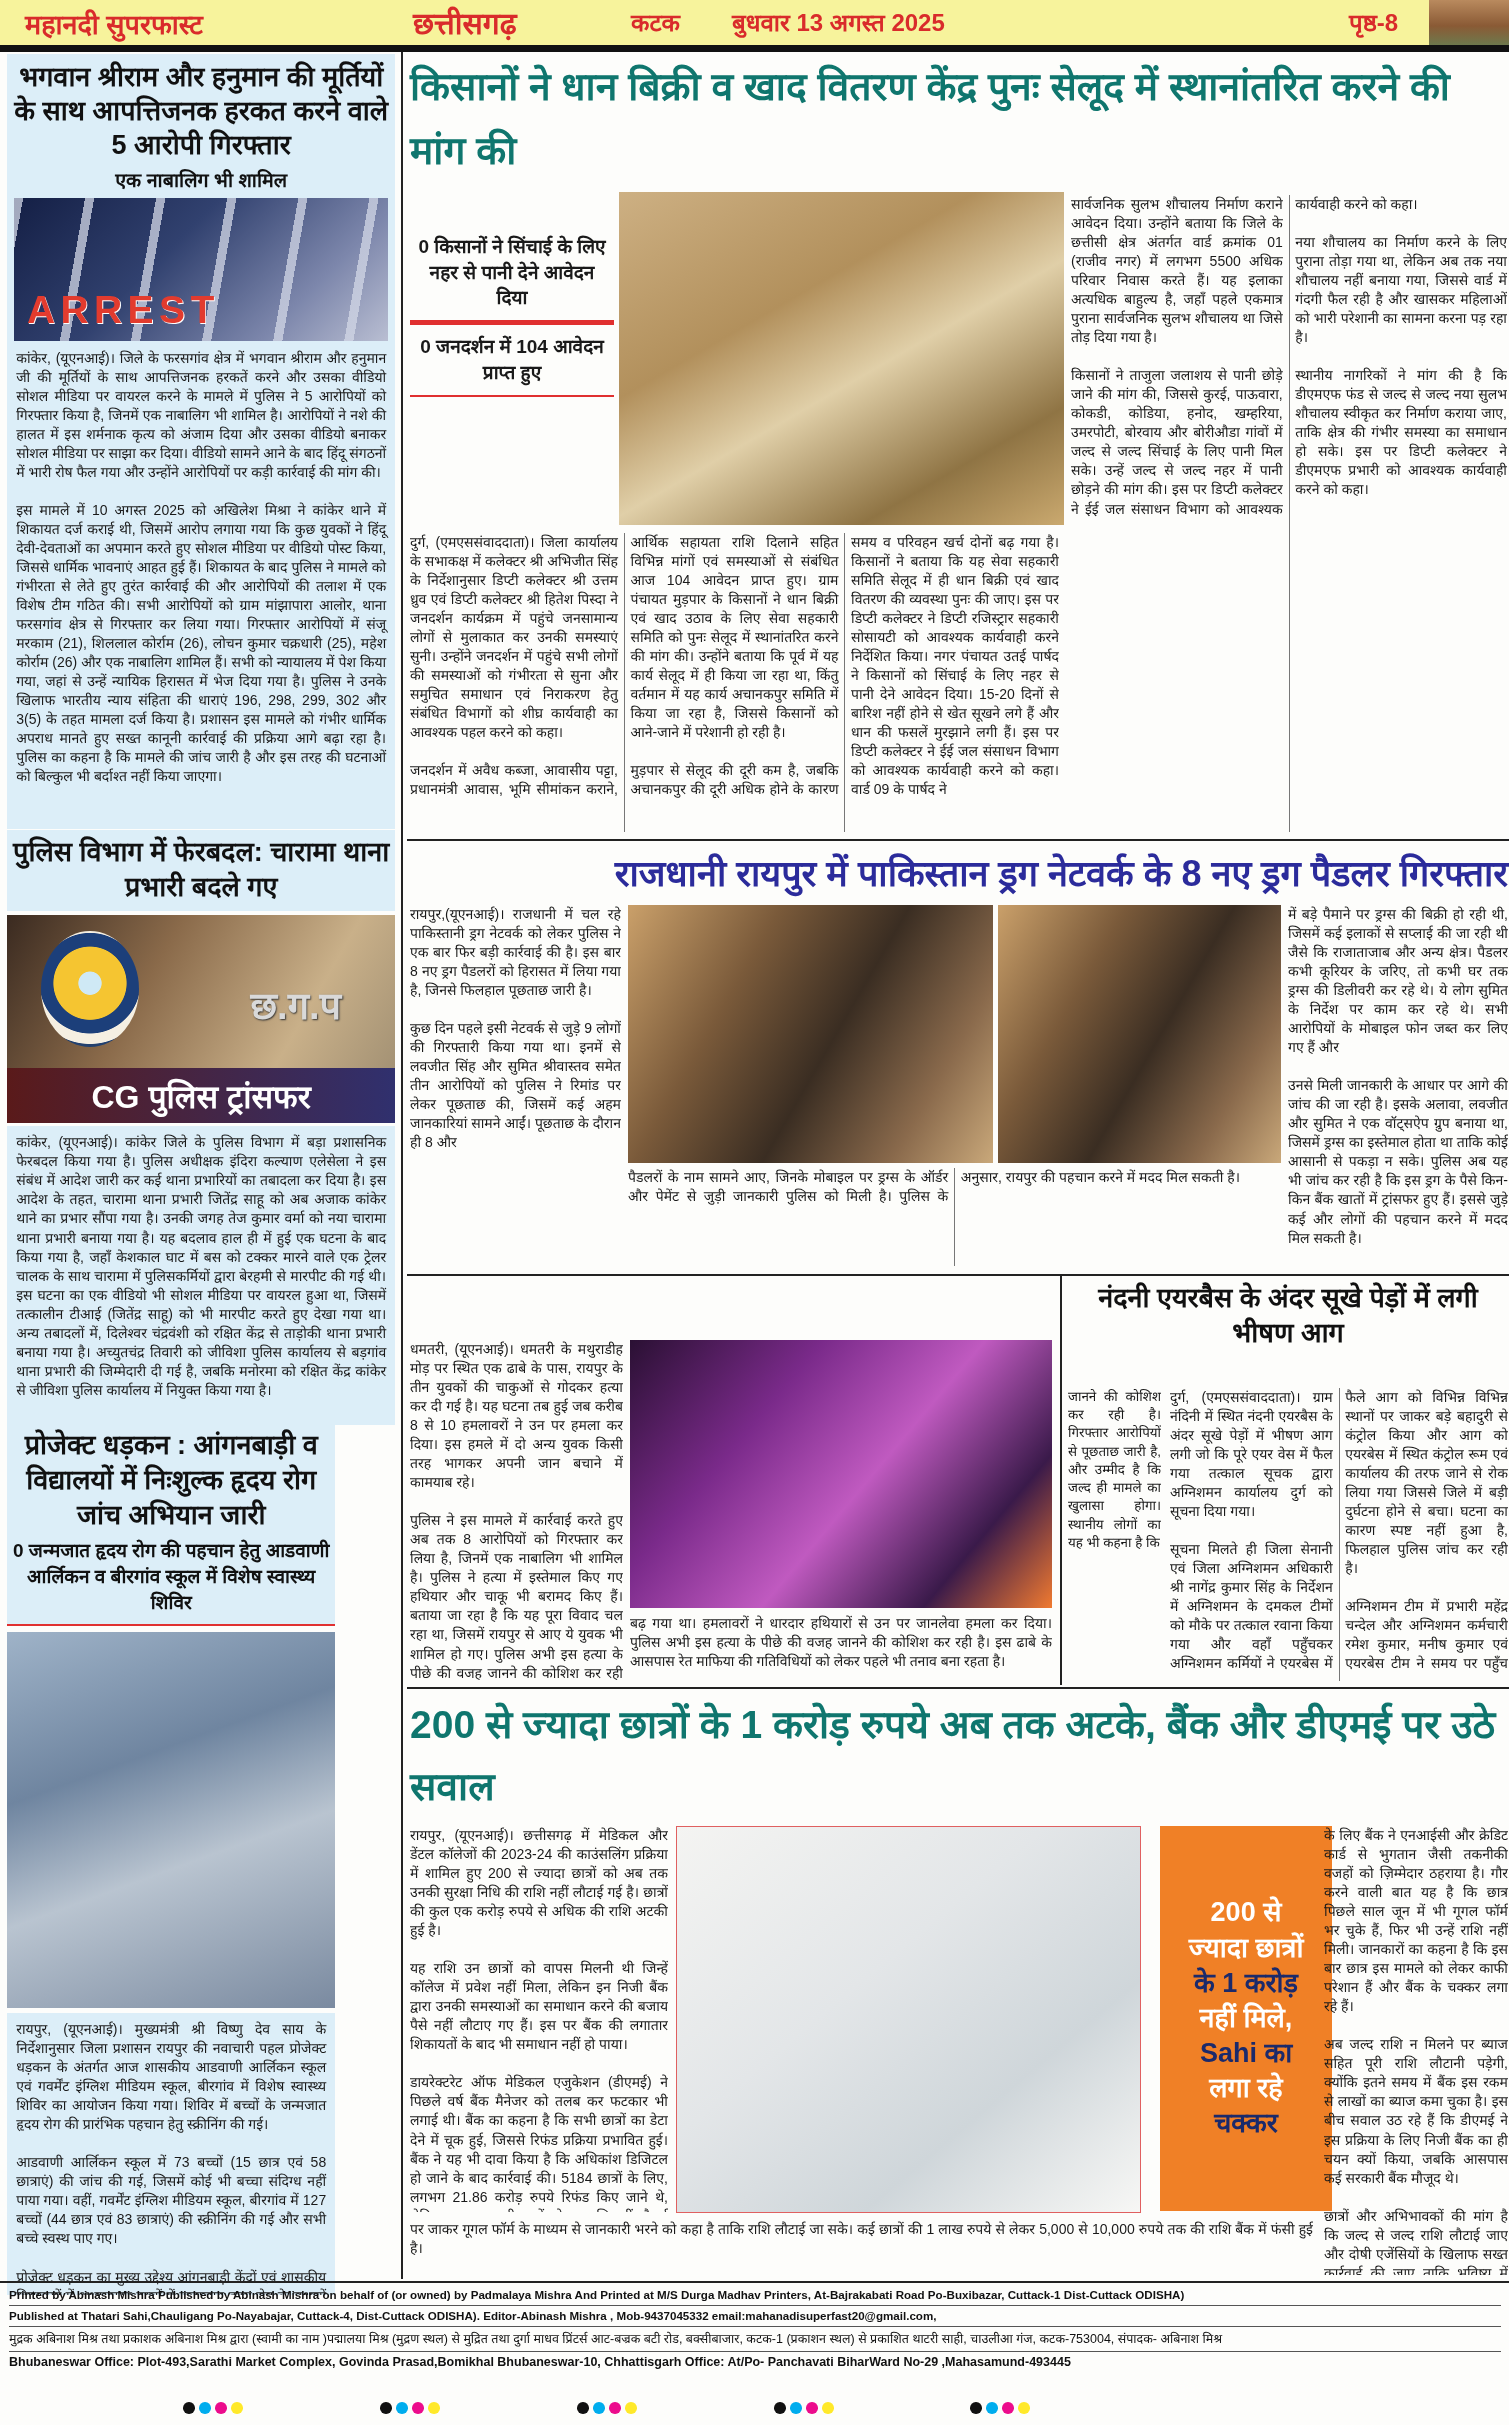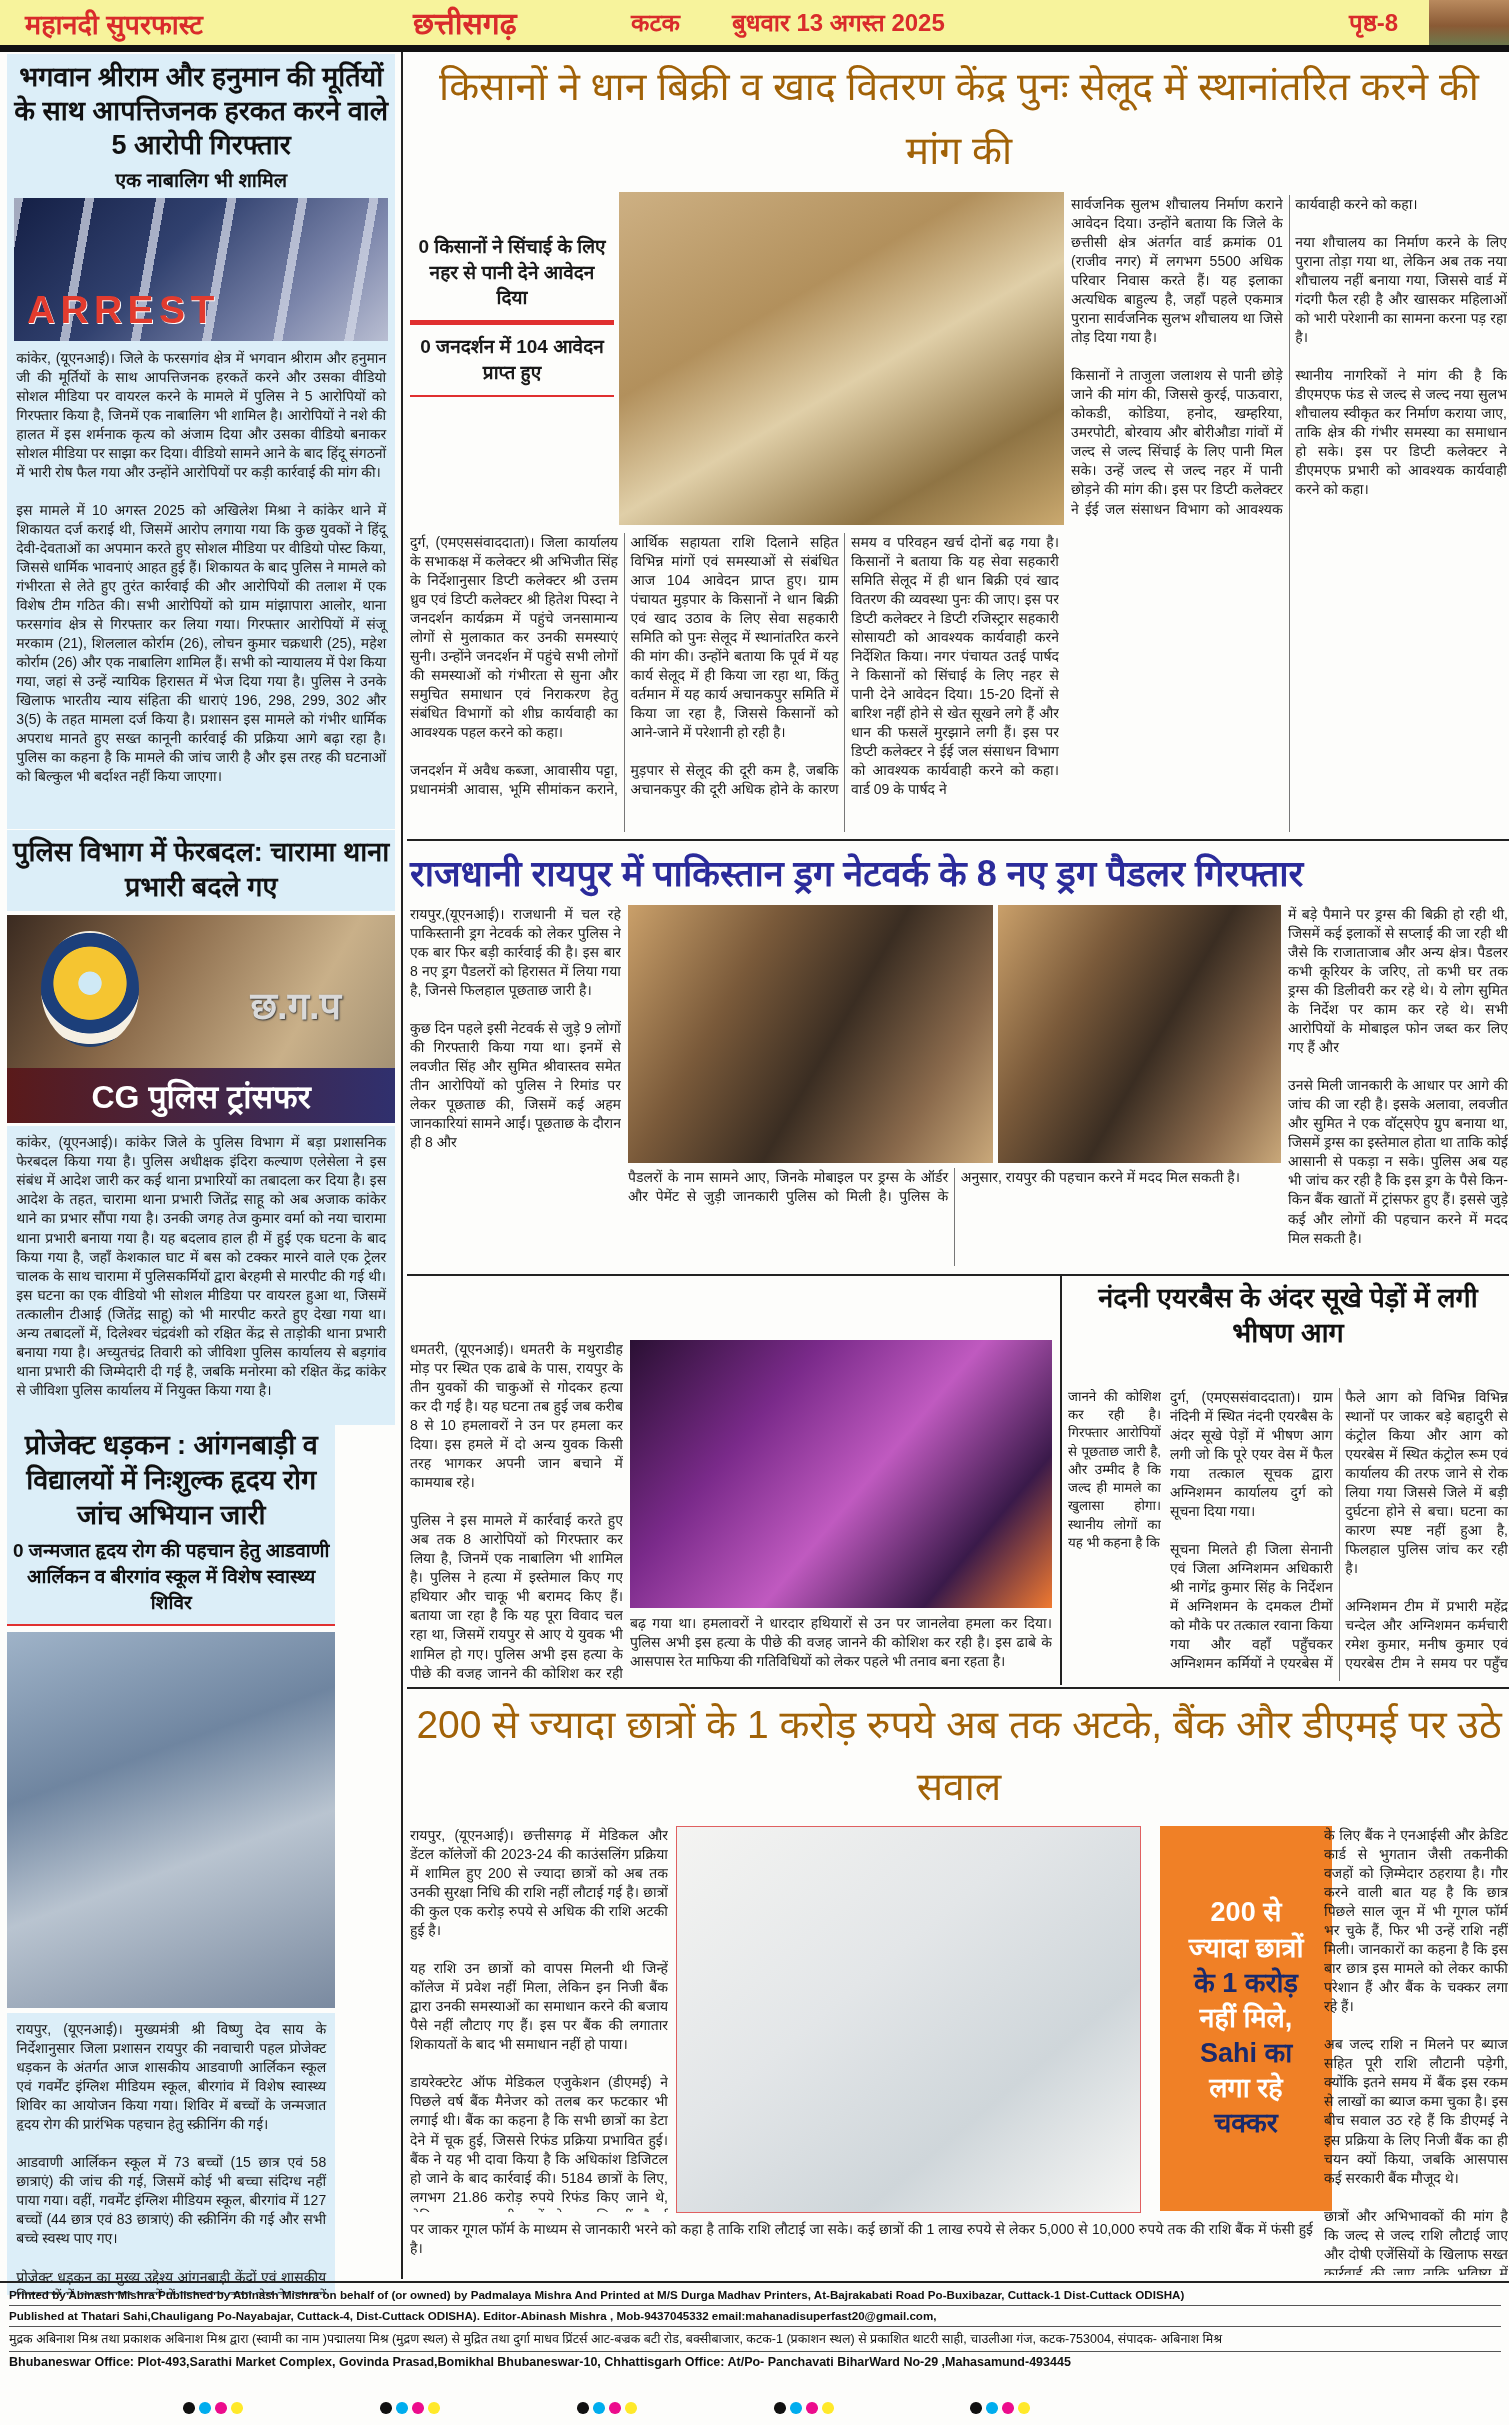--- a/index.html
+++ b/index.html
@@ -18,22 +18,22 @@
      background:linear-gradient(180deg,#b98a5e 0%,#8a5a35 55%,#6b7c4f 100%);}
   .toprule{left:0;top:45px;width:1510px;height:7.2px;background:#111;}
   
   .vline{width:1.8px;background:#222;}
   .hline{height:1.8px;background:#222;}
   .body-text{font-size:14px;line-height:1.36;text-align:justify;white-space:pre-line;}
   .cols2{column-count:2;column-gap:12.5px;column-rule:0.9px solid #777;}
   .cols3{column-count:3;column-gap:12.5px;column-rule:0.9px solid #777;}
   .box-blue{background:#dceef8;}
   .hl-black{font-weight:bold;color:#111;text-align:center;}
-  .hl-red{font-weight:normal;color:#a16207;text-align:center;}
-  .hl-blue{font-weight:bold;color:#2b2b9b;text-align:left;}
+  .hl-red{font-weight:bold;color:#0f766e;text-align:left;}
+  .hl-blue{font-weight:bold;color:#2b2b9b;text-align:right;}
   .subhead{font-weight:bold;color:#111;text-align:center;}
   
   .img-arrest{background:linear-gradient(135deg,#141f45 0%,#31416f 40%,#7c86ab 75%,#b9bed2 100%);position:relative;overflow:hidden;}
   .img-arrest .bars{position:absolute;inset:0;background:repeating-linear-gradient(100deg,rgba(210,215,230,.75) 0 9px,rgba(40,50,90,0) 9px 70px);}
   .arrest-word{position:absolute;left:12.5px;bottom:9px;color:#e23b2e;font-size:39px;font-weight:bold;letter-spacing:5.4px;text-shadow:0.9px 0.9px 0 #fff;}
   .img-cg{background:linear-gradient(120deg,#3a2a20 0%,#8a6a4a 35%,#c9b089 70%,#9a8a6f 100%);position:relative;overflow:hidden;}
   .cg-logo{position:absolute;left:34px;top:16px;width:98px;height:116px;border-radius:50%;
      background:radial-gradient(circle at 50% 45%,#cfe9f5 0 14%,#f5c531 15% 45%,#1c3f7a 46% 62%,#f5efe2 63% 75%,#22406e 76% 100%);}
   .cg-badge{position:absolute;right:54px;top:63px;color:#d9d9d9;font-size:38px;font-weight:bold;text-shadow:0.9px 0.9px 1.8px #333;}
   .cg-band{position:absolute;left:0;right:0;bottom:0;height:55px;

